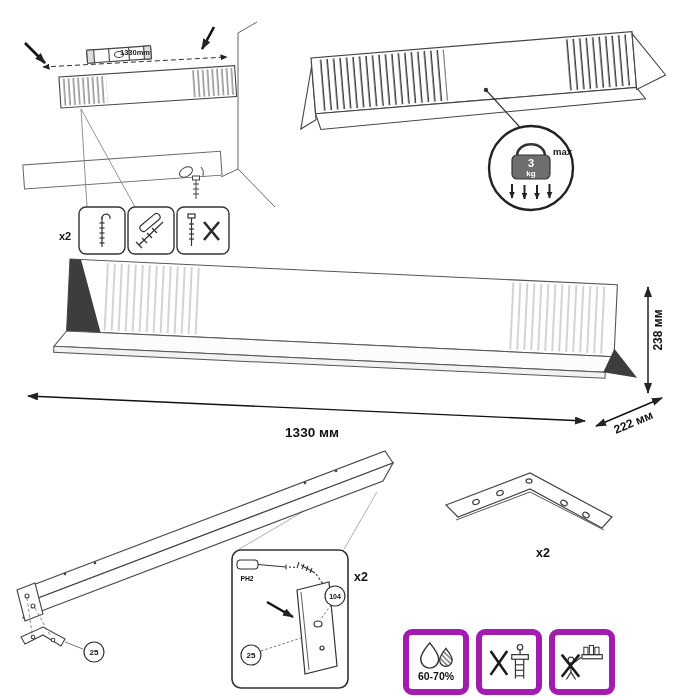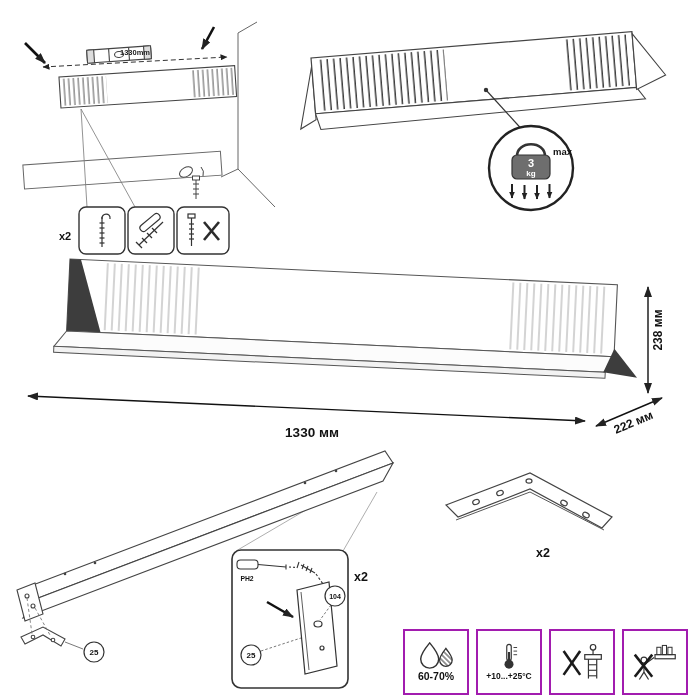--- a/index.html
+++ b/index.html
@@ -11,21 +11,21 @@
   .sec{position:absolute}
   #sec-wall{left:5px;top:19px;width:275px;height:240px}
   #sec-load{left:283px;top:8px;width:412px;height:215px}
   #sec-product{left:12px;top:245px;width:680px;height:200px}
   #sec-assembly{left:5px;top:438px;width:408px;height:260px}
   #sec-bracket{left:432px;top:465px;width:210px;height:105px}
   #sec-care{left:403px;top:629px;width:292px;height:66px;display:flex;gap:7px}
   .sec > svg{width:100%;height:100%;display:block}
   svg text{font-family:"Liberation Sans",sans-serif}
   .care-box{
-    width:66px;height:66px;box-sizing:border-box;border:2px solid #a21caf;border-radius:0;
+    width:66px;height:66px;box-sizing:border-box;border:6px solid #a21caf;border-radius:9px;
     background:#fff;display:flex;flex-direction:column;align-items:center;justify-content:center;
     gap:2px;padding:3px 14px;
   }
   .care-ico{width:40px;height:27px;display:block}
   .care-ico-lg{width:46px;height:44px;display:block}
   .care-label{font-size:10.5px;font-weight:bold;color:#111;white-space:nowrap;line-height:1}
   .care-label.small{font-size:8.5px}
 </style>
 </head>
 <body>
@@ -275,31 +275,20 @@
   </svg>
 </div>
 
 <div id="sec-care" class="sec">
   <div class="care-box">
     <svg class="care-ico" viewBox="0 0 44 30">
       <path d="M15,1 C15,1 5,13 5,19 a10,10 0 0 0 20,0 C25,13 15,1 15,1 Z" fill="none" stroke="#333" stroke-width="1.6"></path>
       <path d="M33,7 C33,7 26,16 26,20 a7,7 0 0 0 14,0 C40,16 33,7 33,7 Z" fill="url(#hatch)" stroke="#333" stroke-width="1.4"></path>
     </svg>
     <div class="care-label">60-70%</div>
-  </div>
-  <div class="care-box">
-    <svg class="care-ico" viewBox="0 0 44 30">
-      <rect x="19.5" y="1.5" width="5" height="18" rx="2.5" fill="none" stroke="#333" stroke-width="1.3"></rect>
-      <circle cx="22" cy="23.5" r="5" fill="#333"></circle>
-      <line x1="22" y1="10" x2="22" y2="20" stroke="#333" stroke-width="2.4"></line>
-      <line x1="27" y1="5" x2="31" y2="5" stroke="#333" stroke-width="1"></line>
-      <line x1="27" y1="9" x2="31" y2="9" stroke="#333" stroke-width="1"></line>
-      <line x1="27" y1="13" x2="31" y2="13" stroke="#333" stroke-width="1"></line>
-    </svg>
-    <div class="care-label small">+10...+25°C</div>
   </div>
   <div class="care-box">
     <svg class="care-ico-lg" viewBox="0 0 50 44">
       <rect x="28" y="14" width="18" height="5" fill="none" stroke="#333" stroke-width="1.3"></rect>
       <line x1="32" y1="19" x2="32" y2="40" stroke="#333" stroke-width="1.3"></line>
       <line x1="41" y1="19" x2="41" y2="40" stroke="#333" stroke-width="1.3"></line>
       <line x1="32" y1="25" x2="41" y2="25" stroke="#333" stroke-width="1.2"></line>
       <line x1="32" y1="31" x2="41" y2="31" stroke="#333" stroke-width="1.2"></line>
       <line x1="32" y1="37" x2="41" y2="37" stroke="#333" stroke-width="1.2"></line>
       <circle cx="37" cy="6" r="3" fill="none" stroke="#333" stroke-width="1.3"></circle>

